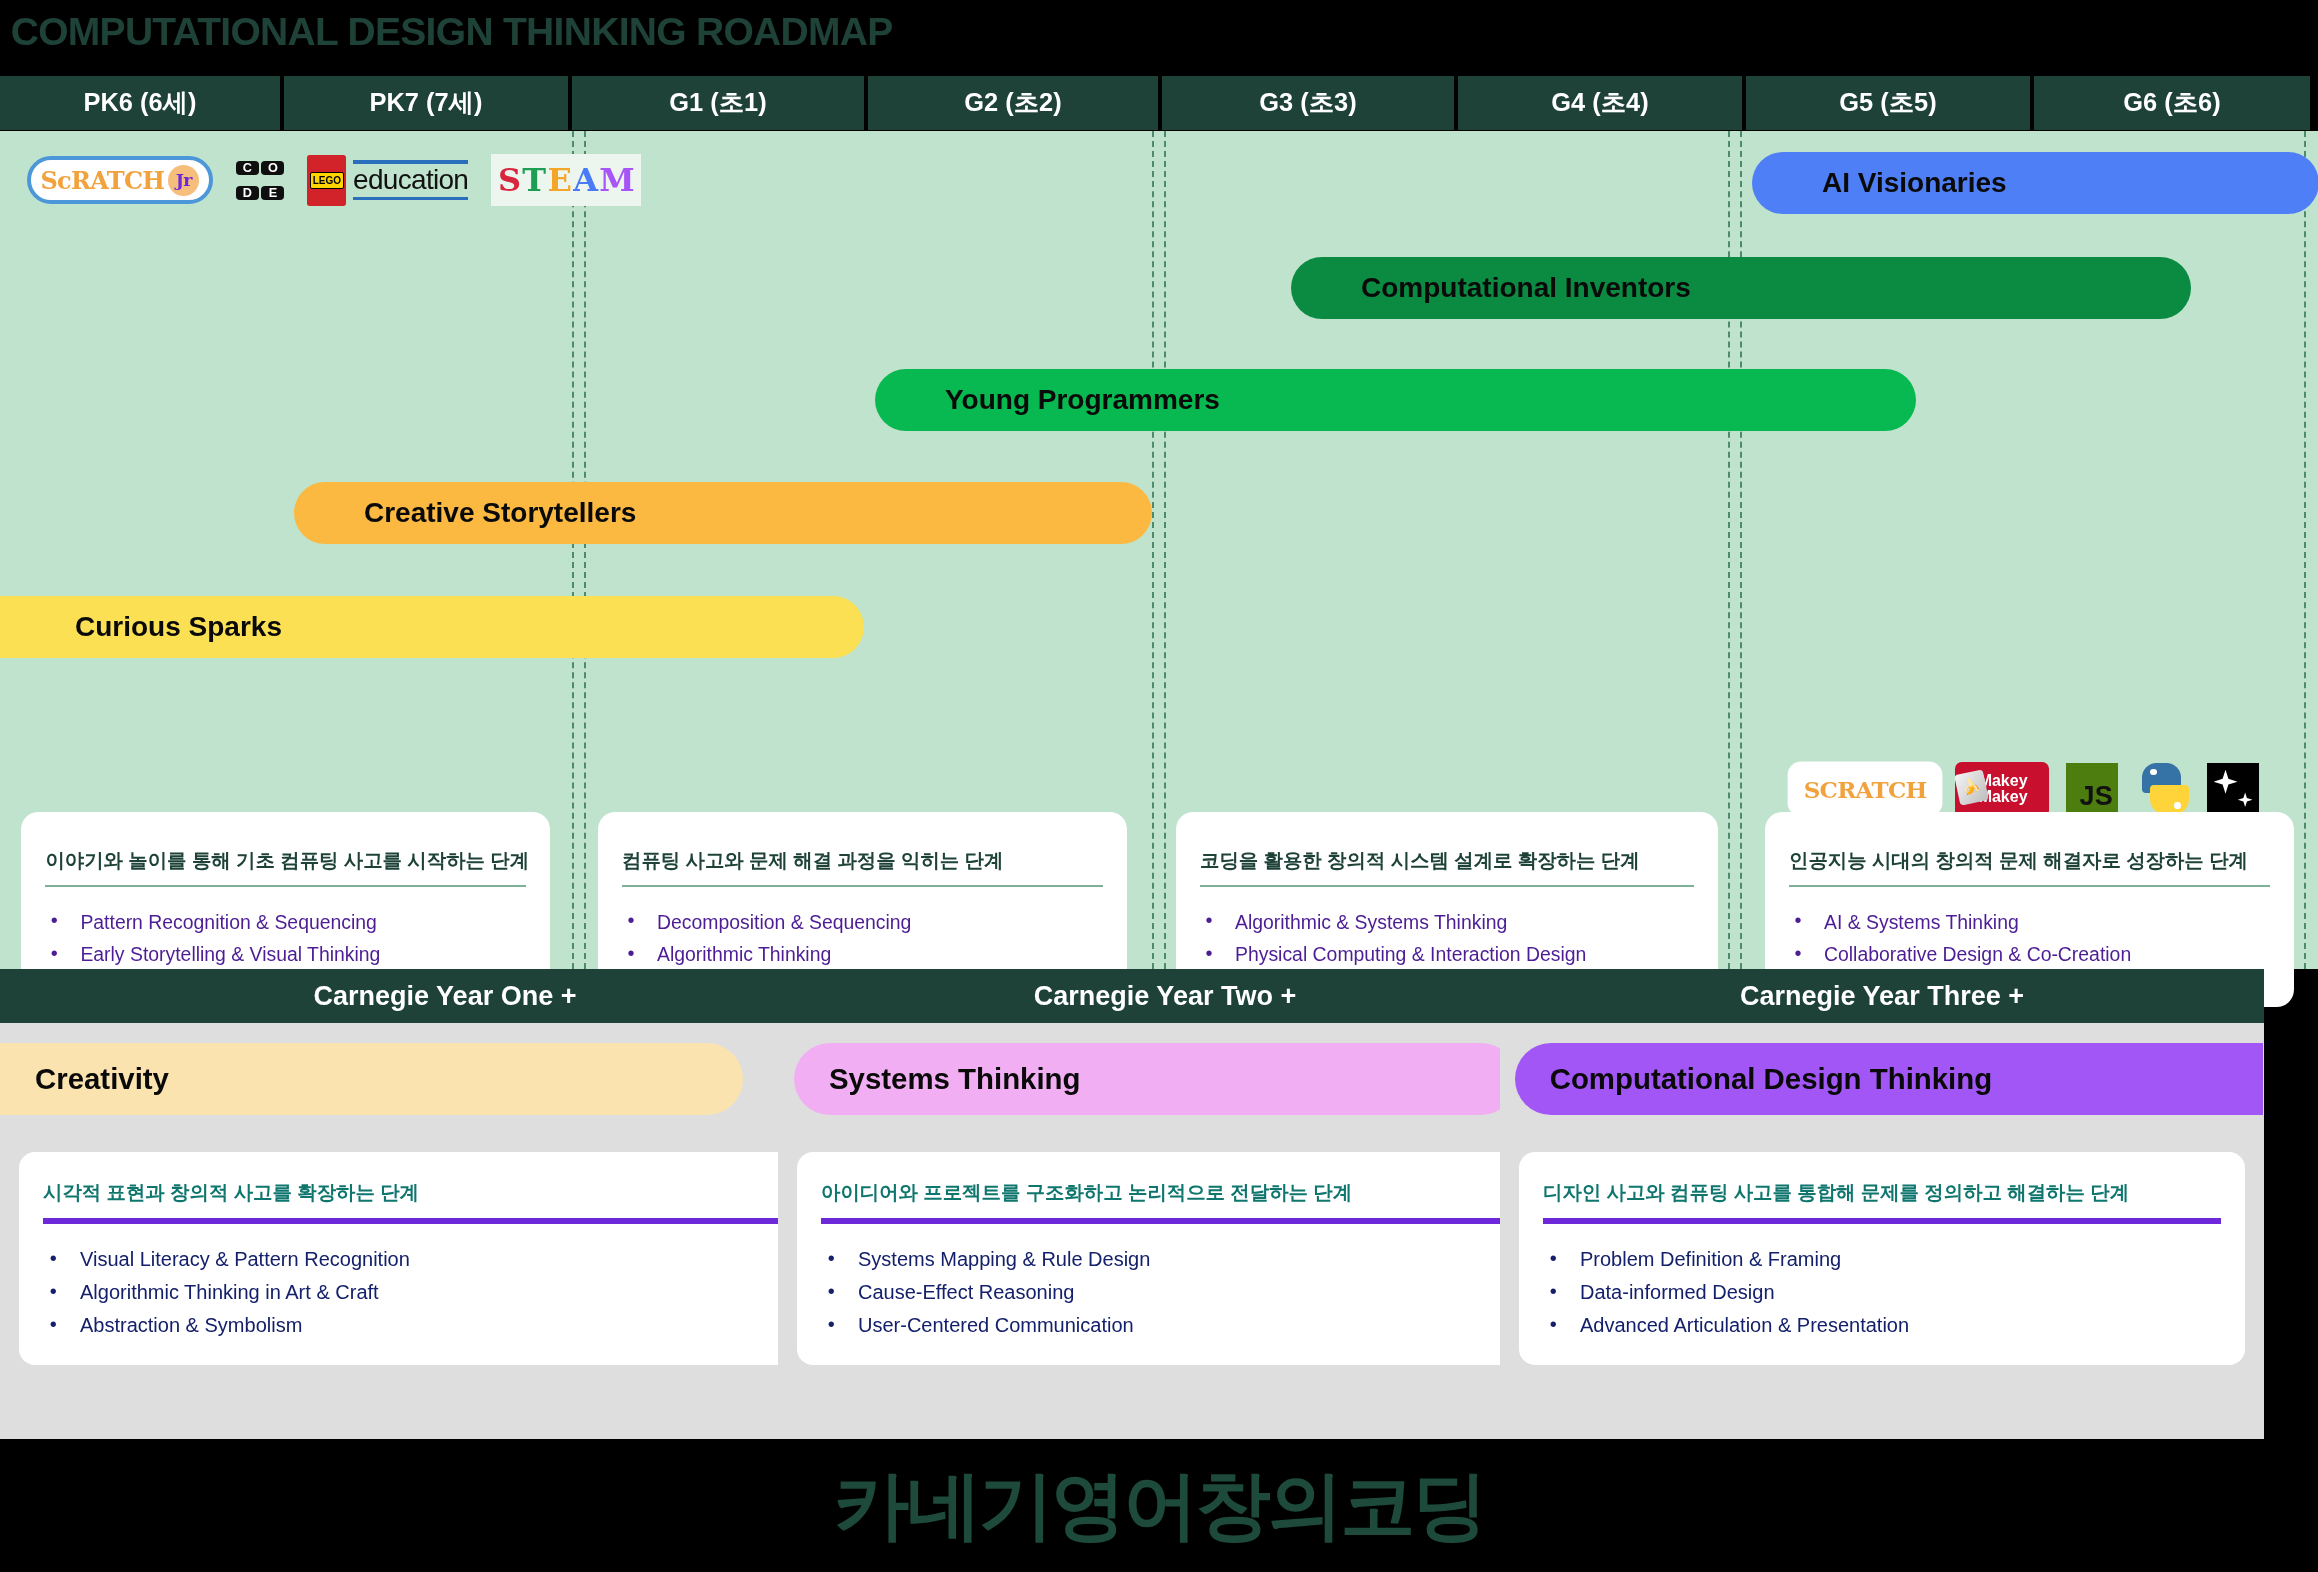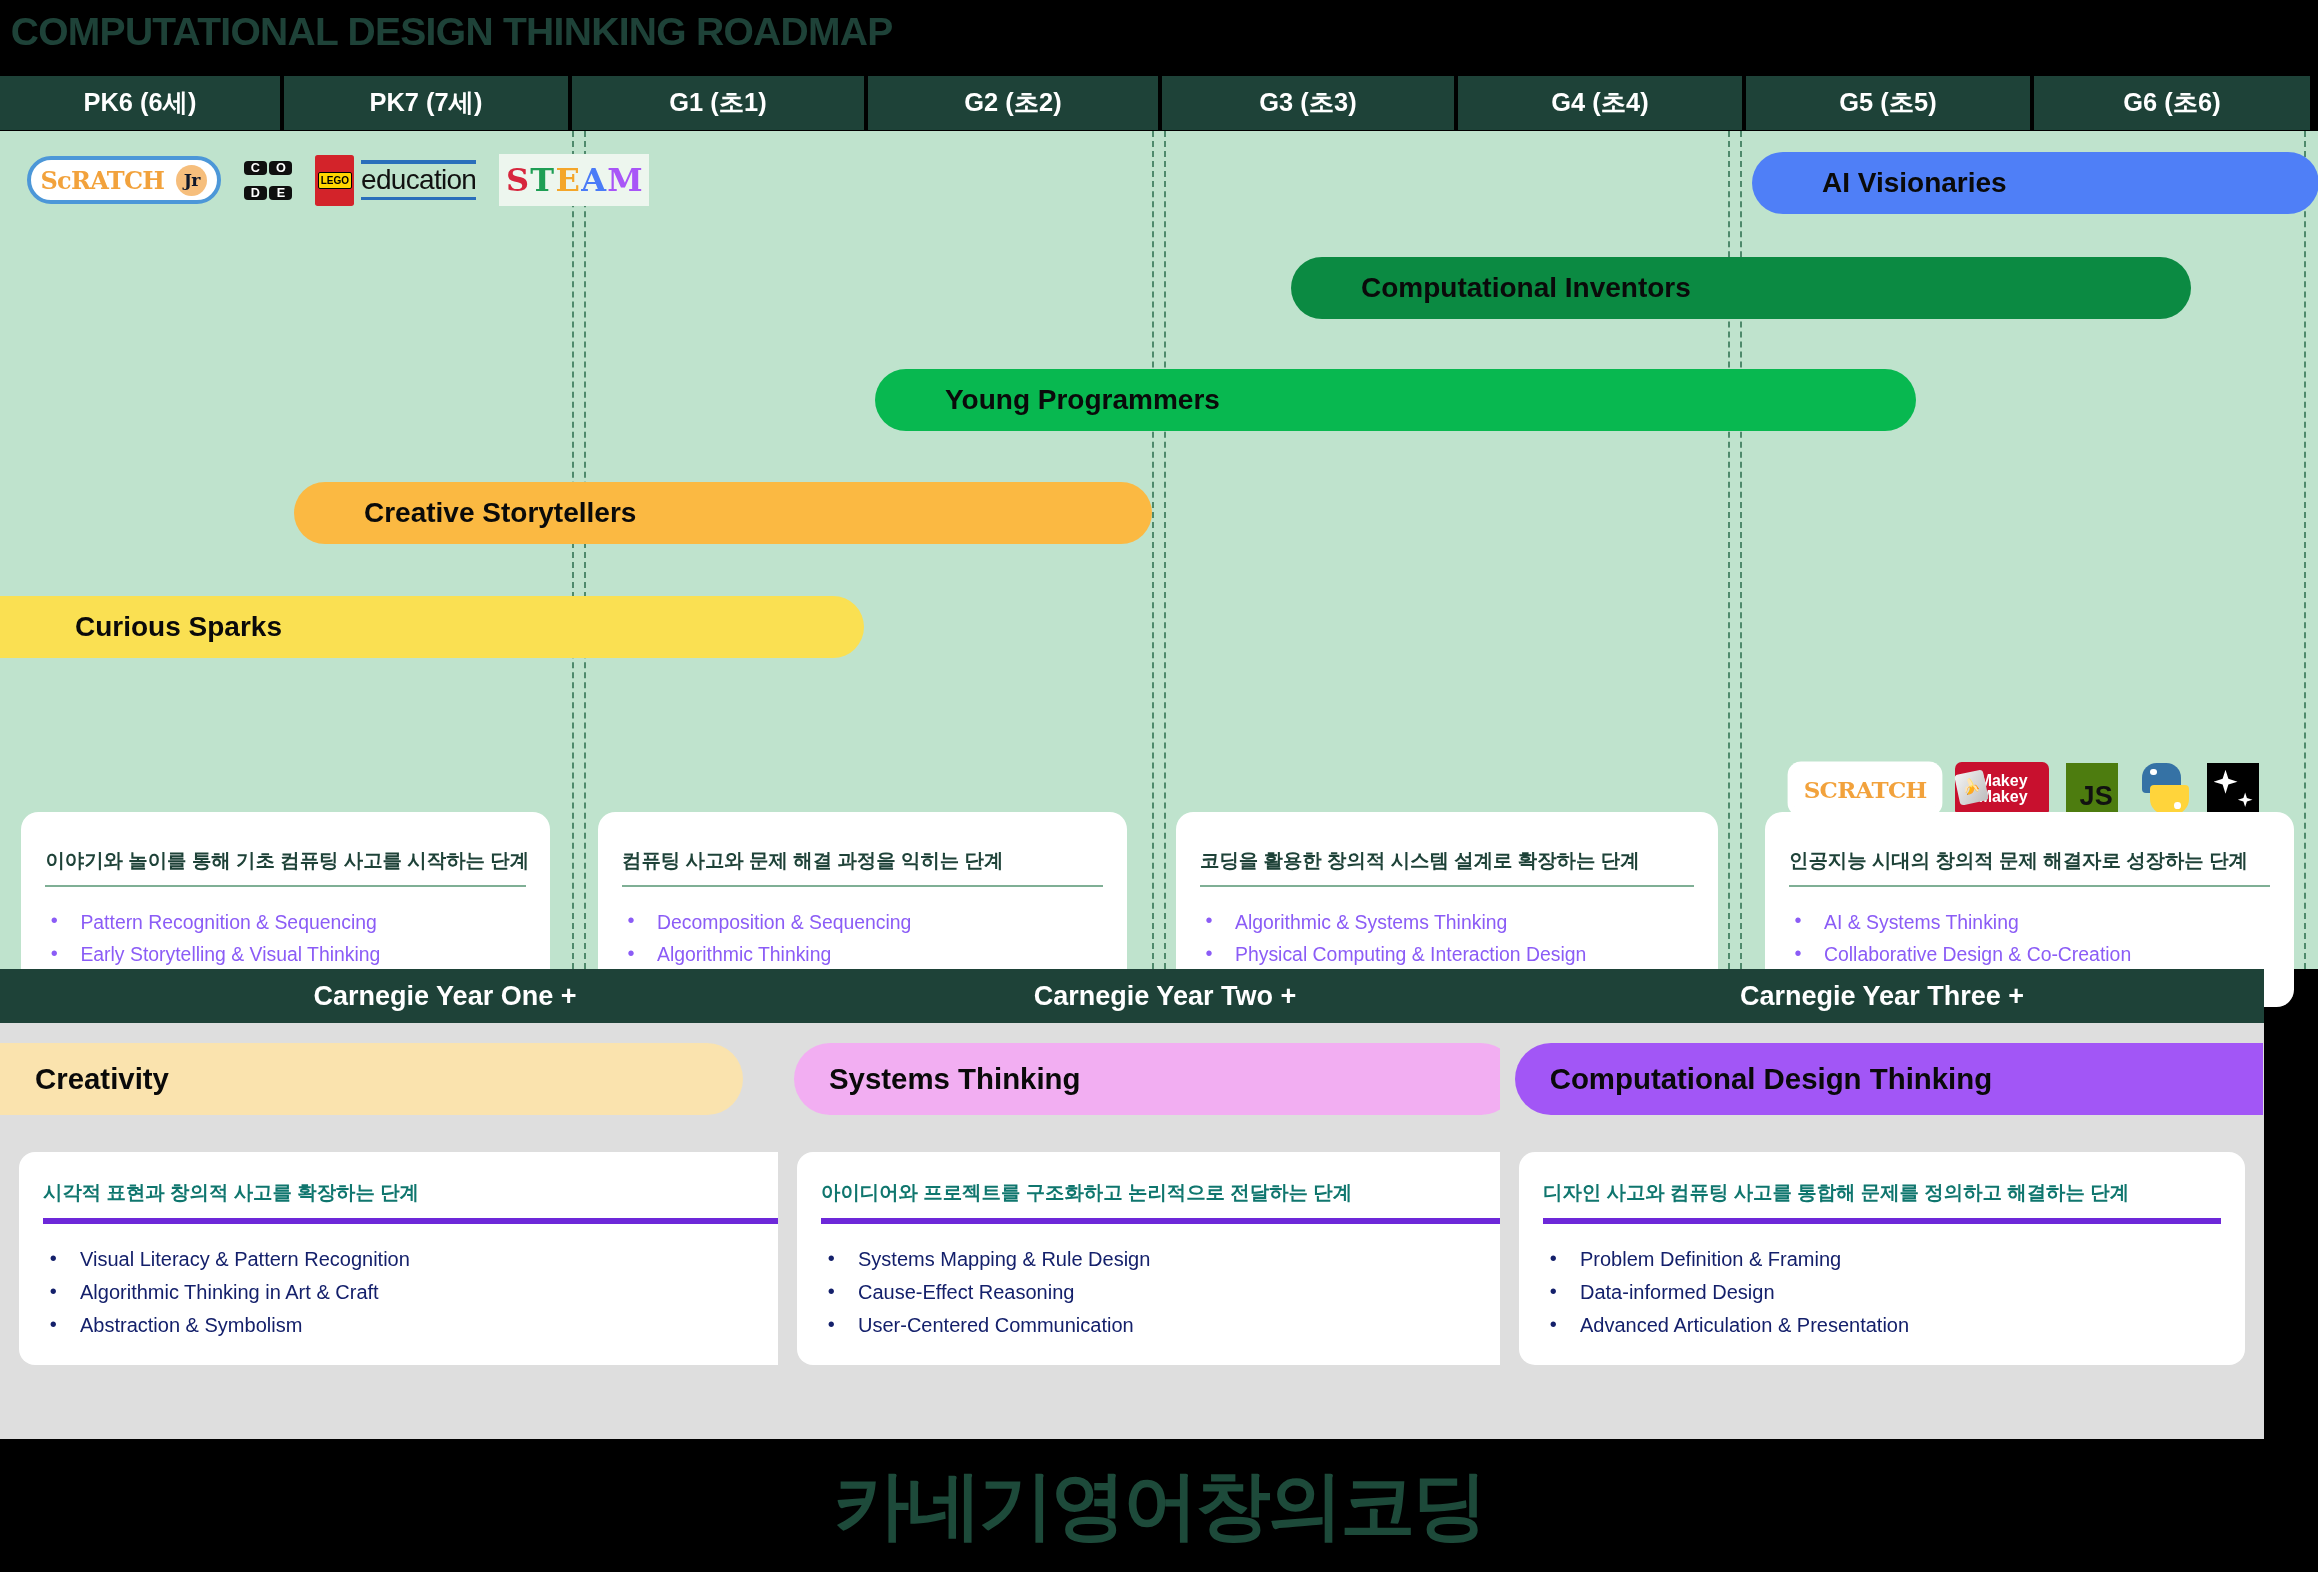--- a/index.html
+++ b/index.html
@@ -49,21 +49,21 @@
   .lg-scratchjr{
     height:48px;padding:0 9.4px;border-radius:24px;
     background:#ffffff;border:4.7px solid #4C97D8;
     color:#F2A23C;font-size:24px;font-weight:bold;
     font-family:"DejaVu Serif", serif;letter-spacing:-0.7px;
     position:relative;
   }
   .lg-scratchjr .jr{
     background:#F6BE7C;border-radius:50%;width:31px;height:31px;
     display:inline-flex;align-items:center;justify-content:center;
-    color:#0f172a;font-size:17.4px;margin-left:12px;
+    color:#6d28d9;font-size:17.4px;margin-left:4px;
   }
   
   .lg-code{display:grid;grid-template-columns:23px 23px;grid-template-rows:23px 23px;gap:2.7px;}
   .lg-code span{
     background:#0f0f0f;color:#fff;border-radius:4px;
     display:flex;align-items:center;justify-content:center;
     font-size:12.7px;font-weight:bold;
   }
   
   .lg-lego{gap:6.7px;height:51px;}
@@ -152,21 +152,21 @@
     position:absolute;top:681px;height:195px;
     background:#ffffff;border-radius:17.4px;
     box-sizing:border-box;padding:35px 24px 0 24px;
   }
   .stage-card .sc-title{
     color:#1E4238;font-size:19.4px;font-weight:bold;white-space:nowrap;
     padding-bottom:10.7px;border-bottom:2px solid #7FAF95;
   }
   .stage-card ul{list-style:none;margin:19px 0 0 0;padding:0;}
   .stage-card li{
-    color:#8b5cf6;font-size:19.4px;line-height:1.68;
+    color:#4c1d95;font-size:19.4px;line-height:1.68;
     position:relative;padding-left:35px;white-space:nowrap;
   }
   .stage-card li::before{
     content:"\2022";position:absolute;left:5.4px;top:-1.3px;font-size:20px;
   }
 
   
   .year-panel{position:absolute;top:969px;height:470px;background:#DEDEDE;}
   .year-head{
     height:54px;background:#1E4238;color:#fff;

